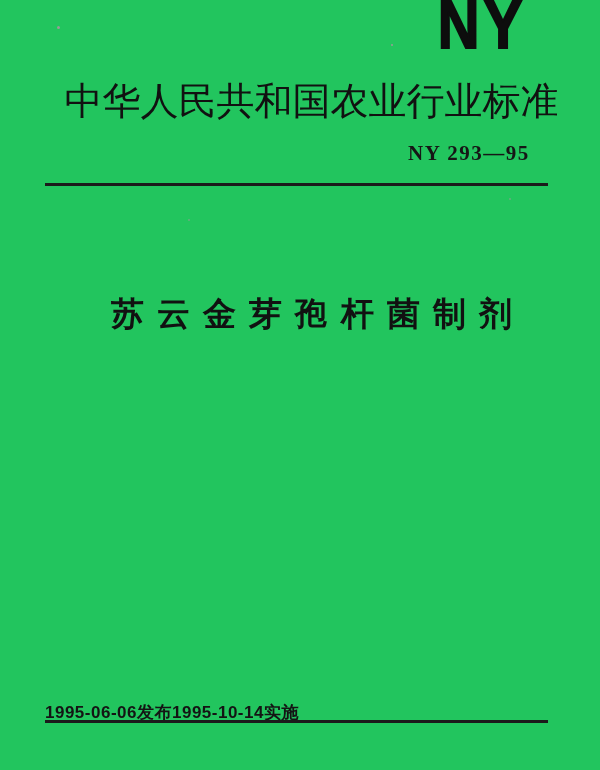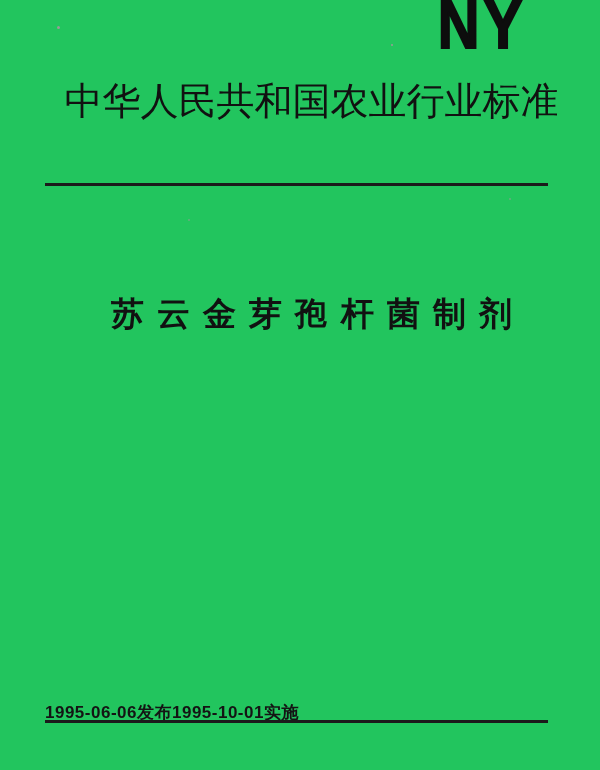--- a/index.html
+++ b/index.html
@@ -114,28 +114,29 @@
 </style>
 </head>
 <body>
 
 <div class="page">
 
   <div class="ny-logo">NY</div>
 
   <h1 class="category-title">中华人民共和国农业行业标准</h1>
 
+  <div class="standard-code">NY 293—95</div>
 
   <div class="rule rule-top"></div>
 
   <h2 class="doc-title">苏云金芽孢杆菌制剂</h2>
 
   <div class="dates-row">
     <span>1995-06-06发布</span>
-    <span>1995-10-01实施</span>
+    <span>1995-10-14实施</span>
   </div>
 
   <div class="rule rule-bottom"></div>
 
 
   <span class="speck speck-1"></span>
   <span class="speck speck-2"></span>
   <span class="speck speck-3"></span>
   <span class="speck speck-4"></span>
 

